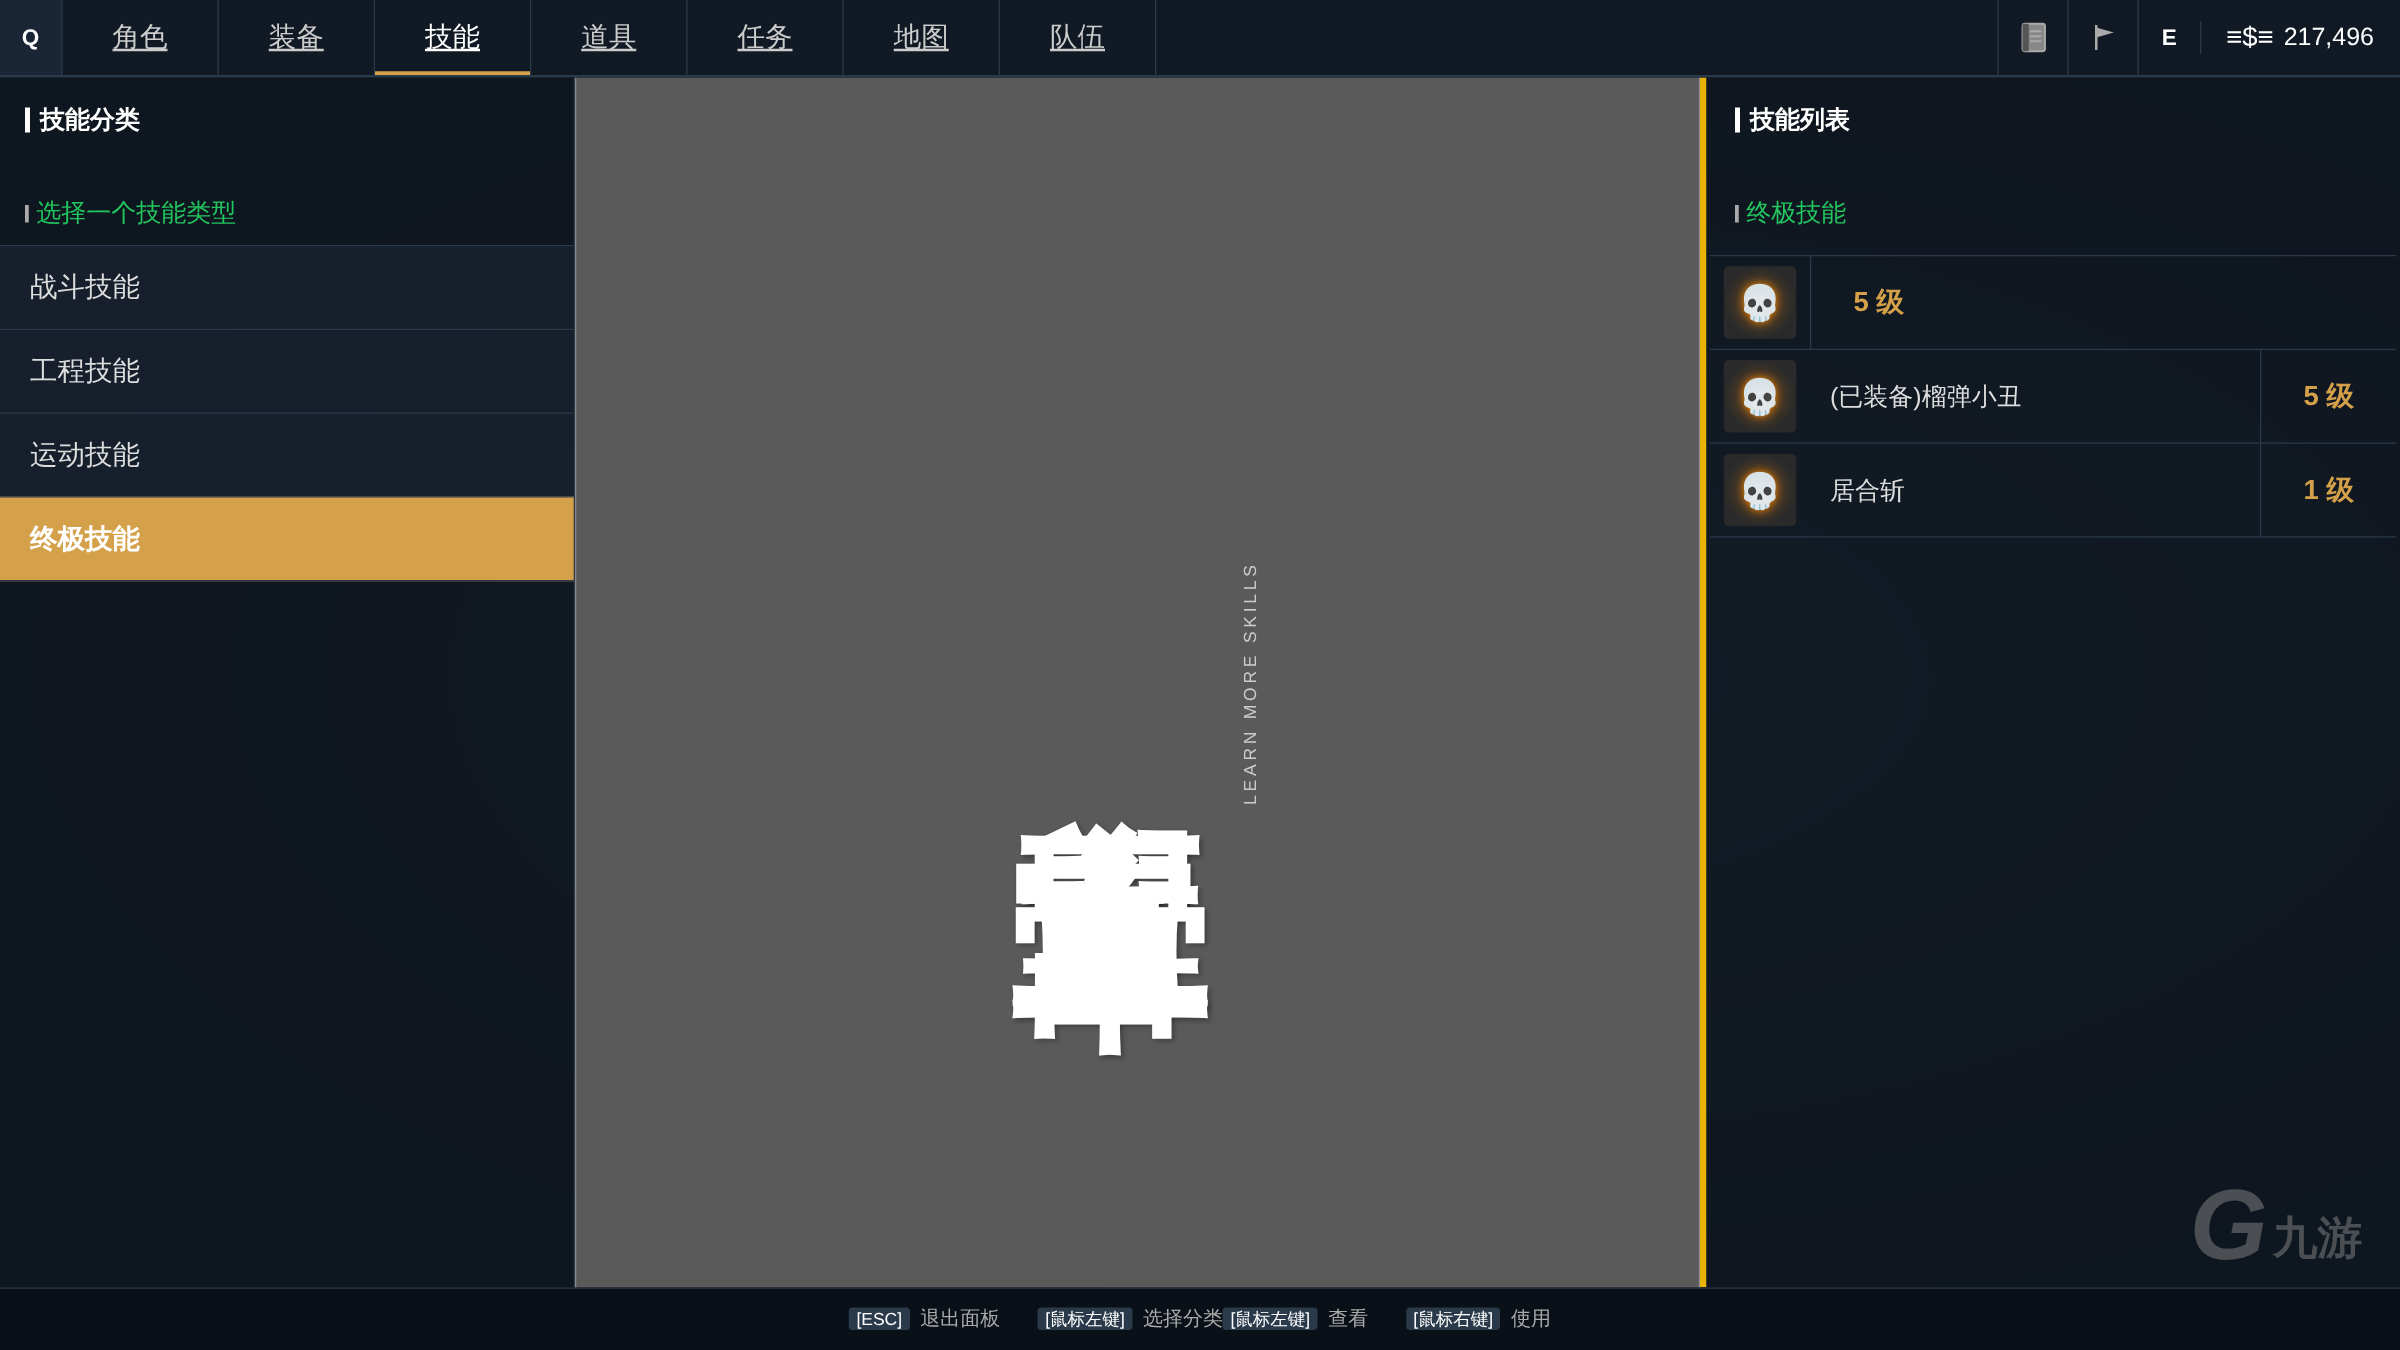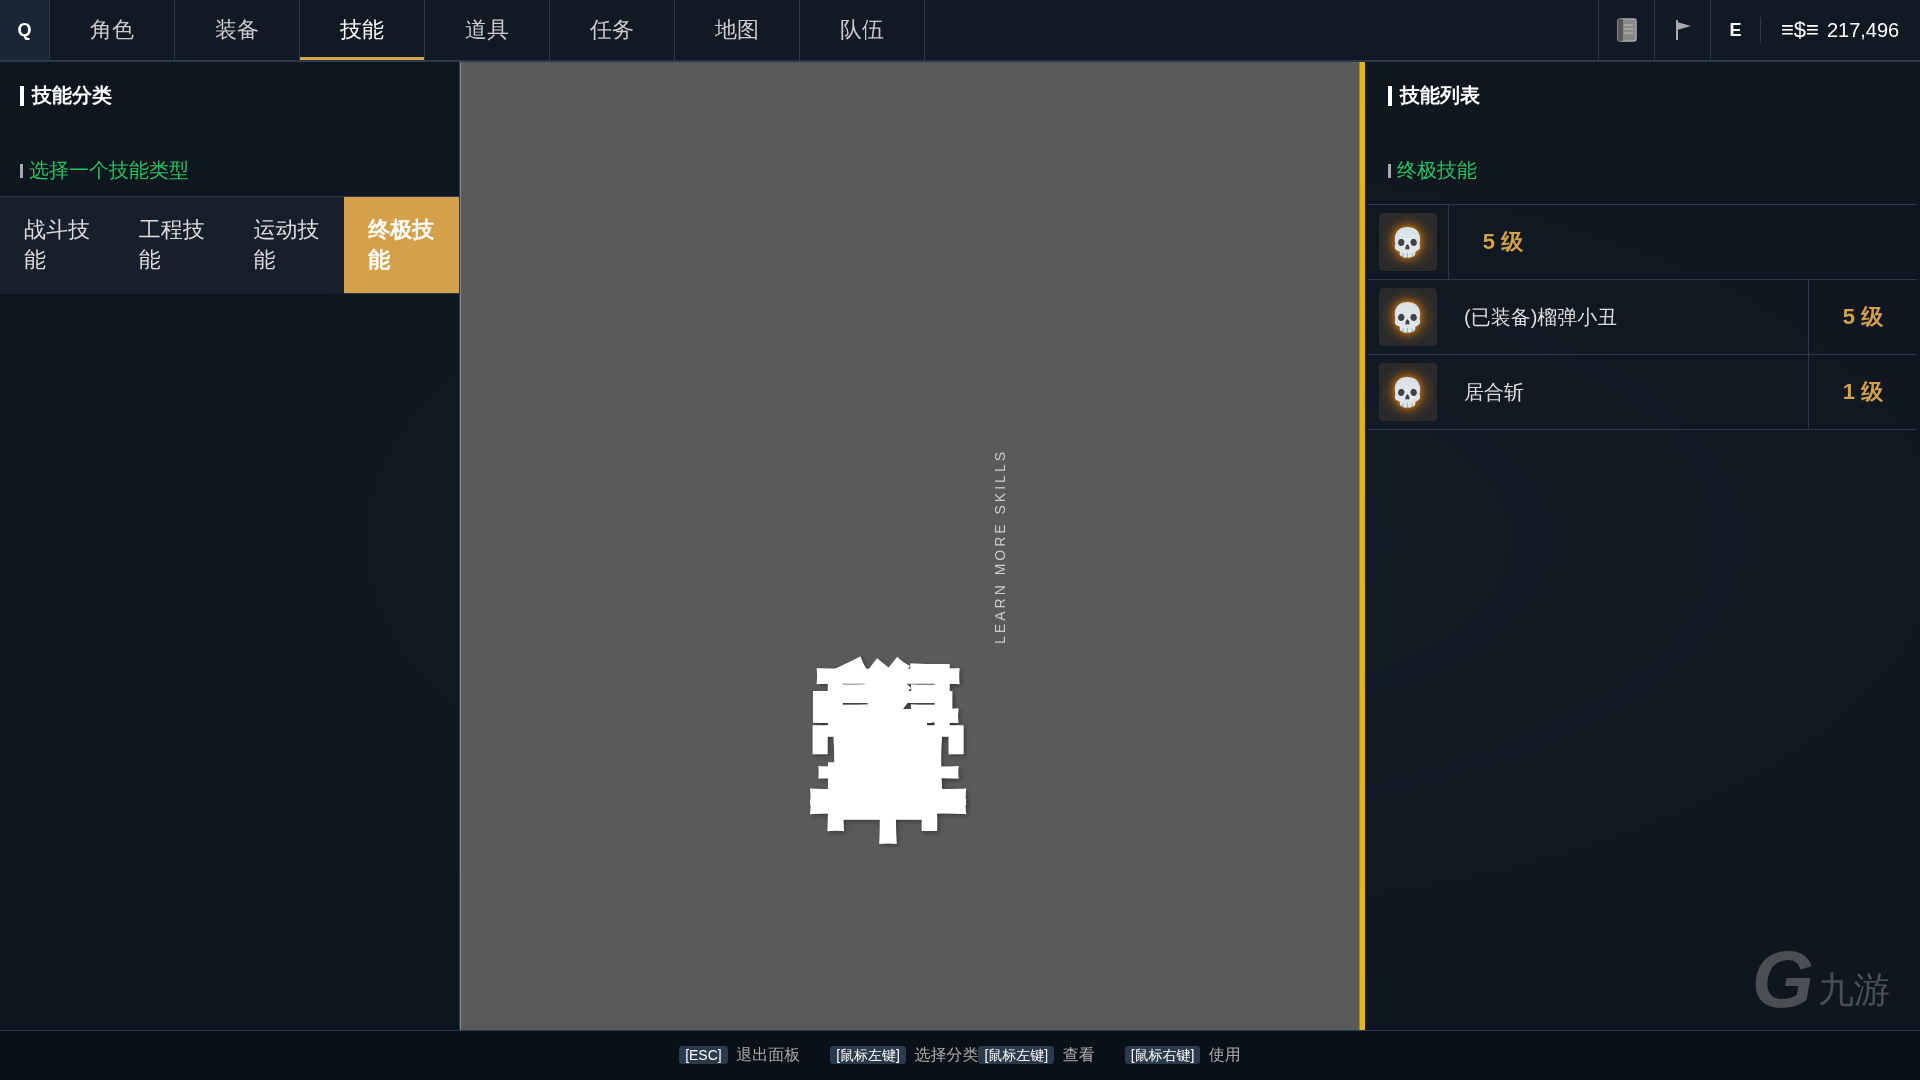--- a/index.html
+++ b/index.html
@@ -43,20 +43,21 @@
     .nav-item {
       display: flex;
       align-items: center;
       justify-content: center;
       padding: 0 40px;
       font-size: 22px;
       color: #ccc;
       cursor: pointer;
       border-right: 1px solid #2a3a4a;
       position: relative;
+      text-decoration: underline;
     }
 
     .nav-item.active {
       color: #fff;
       background: #111a24;
     }
     .nav-item.active::after {
       content: '';
       position: absolute;
       bottom: 0;
@@ -174,21 +175,21 @@
     .panel-subtitle::before {
       content: '';
       display: inline-block;
       width: 3px;
       height: 14px;
       background: #aaa;
     }
 
     .skill-category-list {
       display: flex;
-      flex-direction: row;
+      flex-direction: column;
       justify-content: space-between;
     }
 
     .skill-category-item {
       padding: 18px 24px;
       font-size: 22px;
       color: #ddd;
       cursor: pointer;
       border-top: 1px solid #2a3a4a;
       background: rgba(30, 40, 55, 0.5);
@@ -370,21 +371,21 @@
       font-size: 80px;
       font-weight: 900;
       color: #888;
       font-style: italic;
       line-height: 1;
     }
 
     .watermark-text {
       font-size: 36px;
       color: #888;
-      font-weight: normal;
+      font-weight: bold;
       margin-top: 20px;
     }
 
     
     .icon-skull-svg {
       position: relative;
     }
 
     .orange-glow {
       position: absolute;

